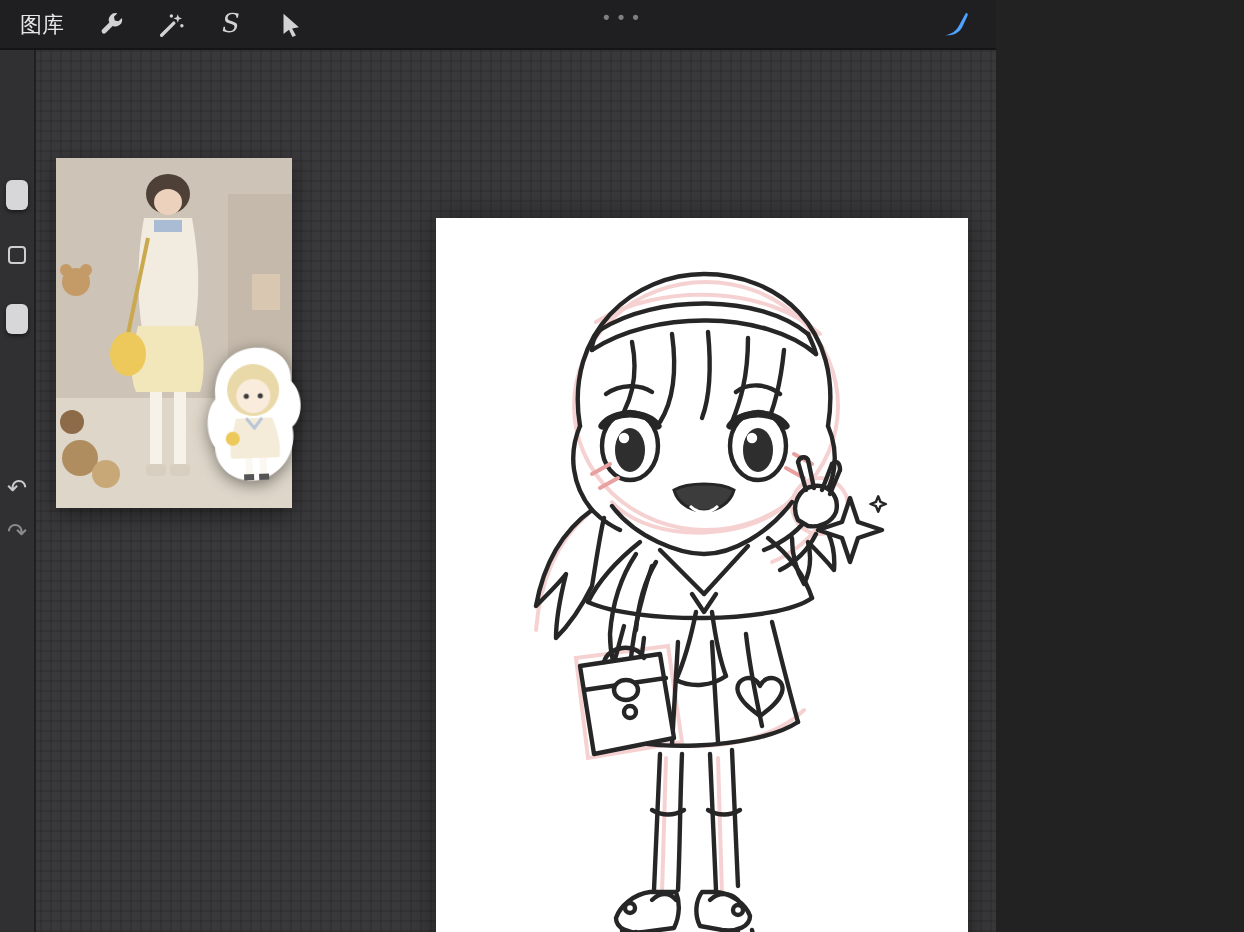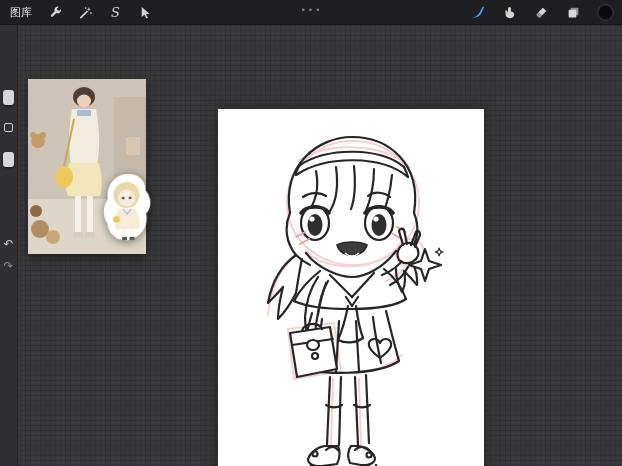--- a/index.html
+++ b/index.html
@@ -1,17 +1,17 @@
 <!DOCTYPE html>
 <html><head>
 <meta charset="utf-8">
 <style>
   html,body{margin:0;padding:0;background:#222;}
   .app{
-    position:relative;width:622px;height:466px;overflow:hidden;
+    position:relative;width:498px;height:466px;overflow:hidden;
     font-family:"DejaVu Sans","Liberation Sans",sans-serif;
     background:#39393b;user-select:none;
   }
   
   .topbar{
     position:absolute;top:0;left:0;width:622px;height:24px;
     background:#1f1f21;border-bottom:1px solid #141416;
     display:flex;align-items:center;justify-content:space-between;
     z-index:30;
   }

